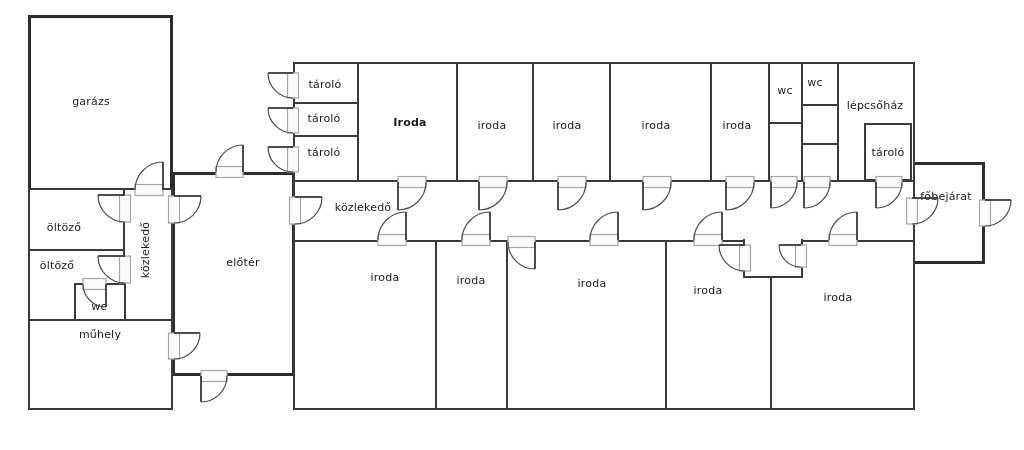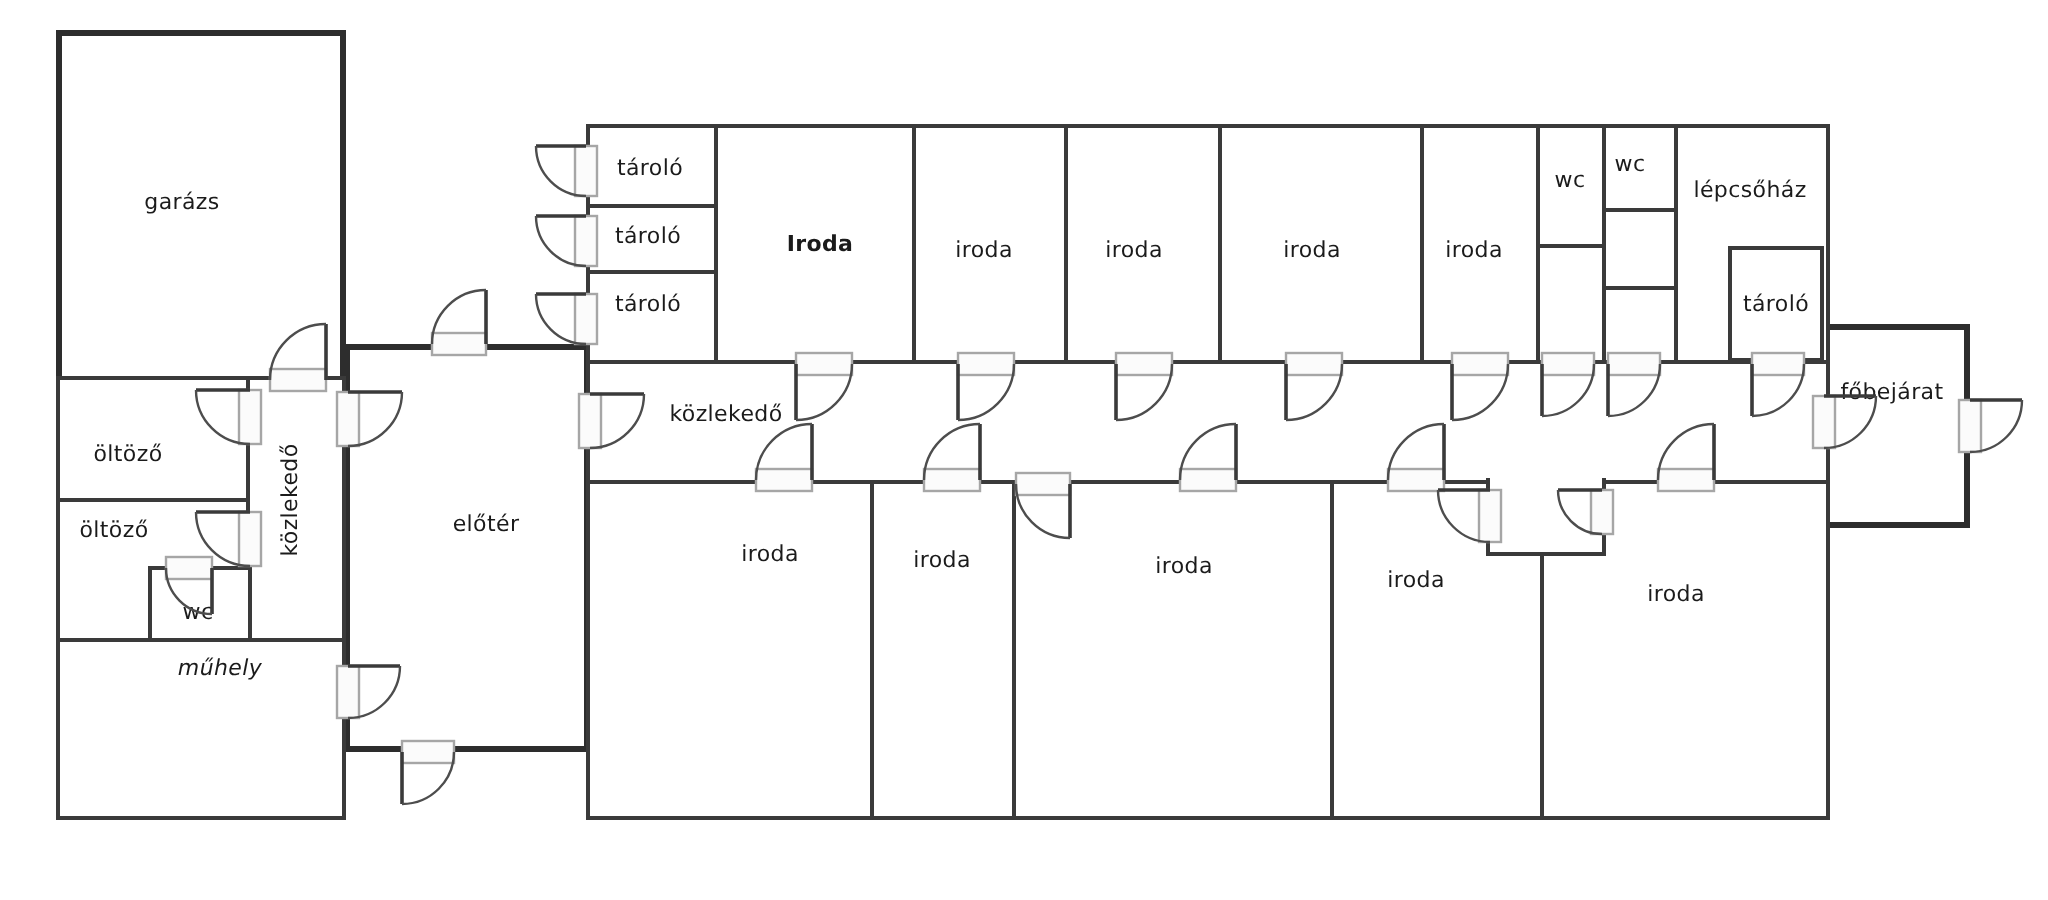--- a/index.html
+++ b/index.html
@@ -37,21 +37,21 @@
     <span class="lbl" style="left: 363px; top: 207px;">közlekedő</span>
     <div class="room" style="left: 28px; top: 188px; width: 97px; height: 63px;"></div>
     <span class="lbl" style="left: 64px; top: 227px;">öltöző</span>
     <div class="room" style="left: 28px; top: 249px; width: 97px; height: 72px;"></div>
     <span class="lbl" style="left: 57px; top: 265px;">öltöző</span>
     <div class="room" style="left: 123px; top: 188px; width: 50px; height: 133px;"></div>
     <span class="lbl vert" style="left: 145px; top: 250px;">közlekedő</span>
     <div class="room" style="left: 74px; top: 283px; width: 52px; height: 38px;"></div>
     <span class="lbl" style="left: 99px; top: 306px;">wc</span>
     <div class="room" style="left: 28px; top: 319px; width: 145px; height: 91px;"></div>
-    <span class="lbl" style="left: 110px; top: 334px; font-style: italic;">műhely</span>
+    <span class="lbl" style="left: 100px; top: 334px;">műhely</span>
     <div class="room" style="left: 293px; top: 62px; width: 66px; height: 42px;"></div>
     <span class="lbl" style="left: 325px; top: 84px;">tároló</span>
     <div class="room" style="left: 293px; top: 102px; width: 66px; height: 35px;"></div>
     <span class="lbl" style="left: 324px; top: 118px;">tároló</span>
     <div class="room" style="left: 293px; top: 135px; width: 66px; height: 47px;"></div>
     <span class="lbl" style="left: 324px; top: 152px;">tároló</span>
     <div class="room" style="left: 357px; top: 62px; width: 101px; height: 120px;"></div>
     <span class="lbl bold" style="left: 410px; top: 122px;">Iroda</span>
     <div class="room" style="left: 456px; top: 62px; width: 78px; height: 120px;"></div>
     <span class="lbl" style="left: 492px; top: 125px;">iroda</span>
@@ -62,21 +62,21 @@
     <div class="room" style="left: 710px; top: 62px; width: 60px; height: 120px;"></div>
     <span class="lbl" style="left: 737px; top: 125px;">iroda</span>
     <div class="room" style="left: 768px; top: 62px; width: 35px; height: 62px;"></div>
     <span class="lbl" style="left: 785px; top: 90px;">wc</span>
     <div class="room" style="left: 768px; top: 122px; width: 35px; height: 60px;"></div>
     <div class="room" style="left: 801px; top: 62px; width: 38px; height: 44px;"></div>
     <span class="lbl" style="left: 815px; top: 82px;">wc</span>
     <div class="room" style="left: 801px; top: 104px; width: 38px; height: 41px;"></div>
     <div class="room" style="left: 801px; top: 143px; width: 38px; height: 39px;"></div>
     <div class="room" style="left: 837px; top: 62px; width: 78px; height: 120px;"></div>
-    <span class="lbl" style="left: 875px; top: 95px;">lépcsőház</span>
+    <span class="lbl" style="left: 875px; top: 105px;">lépcsőház</span>
     <div class="room" style="left: 864px; top: 123px; width: 48px; height: 58px;"></div>
     <span class="lbl" style="left: 888px; top: 152px;">tároló</span>
     <div class="room" style="left: 293px; top: 240px; width: 144px; height: 170px;"></div>
     <span class="lbl" style="left: 385px; top: 277px;">iroda</span>
     <div class="room" style="left: 435px; top: 240px; width: 73px; height: 170px;"></div>
     <span class="lbl" style="left: 471px; top: 280px;">iroda</span>
     <div class="room" style="left: 506px; top: 240px; width: 161px; height: 170px;"></div>
     <span class="lbl" style="left: 592px; top: 283px;">iroda</span>
     <div class="room" style="left: 665px; top: 240px; width: 107px; height: 170px;"></div>
     <span class="lbl" style="left: 708px; top: 290px;">iroda</span>

